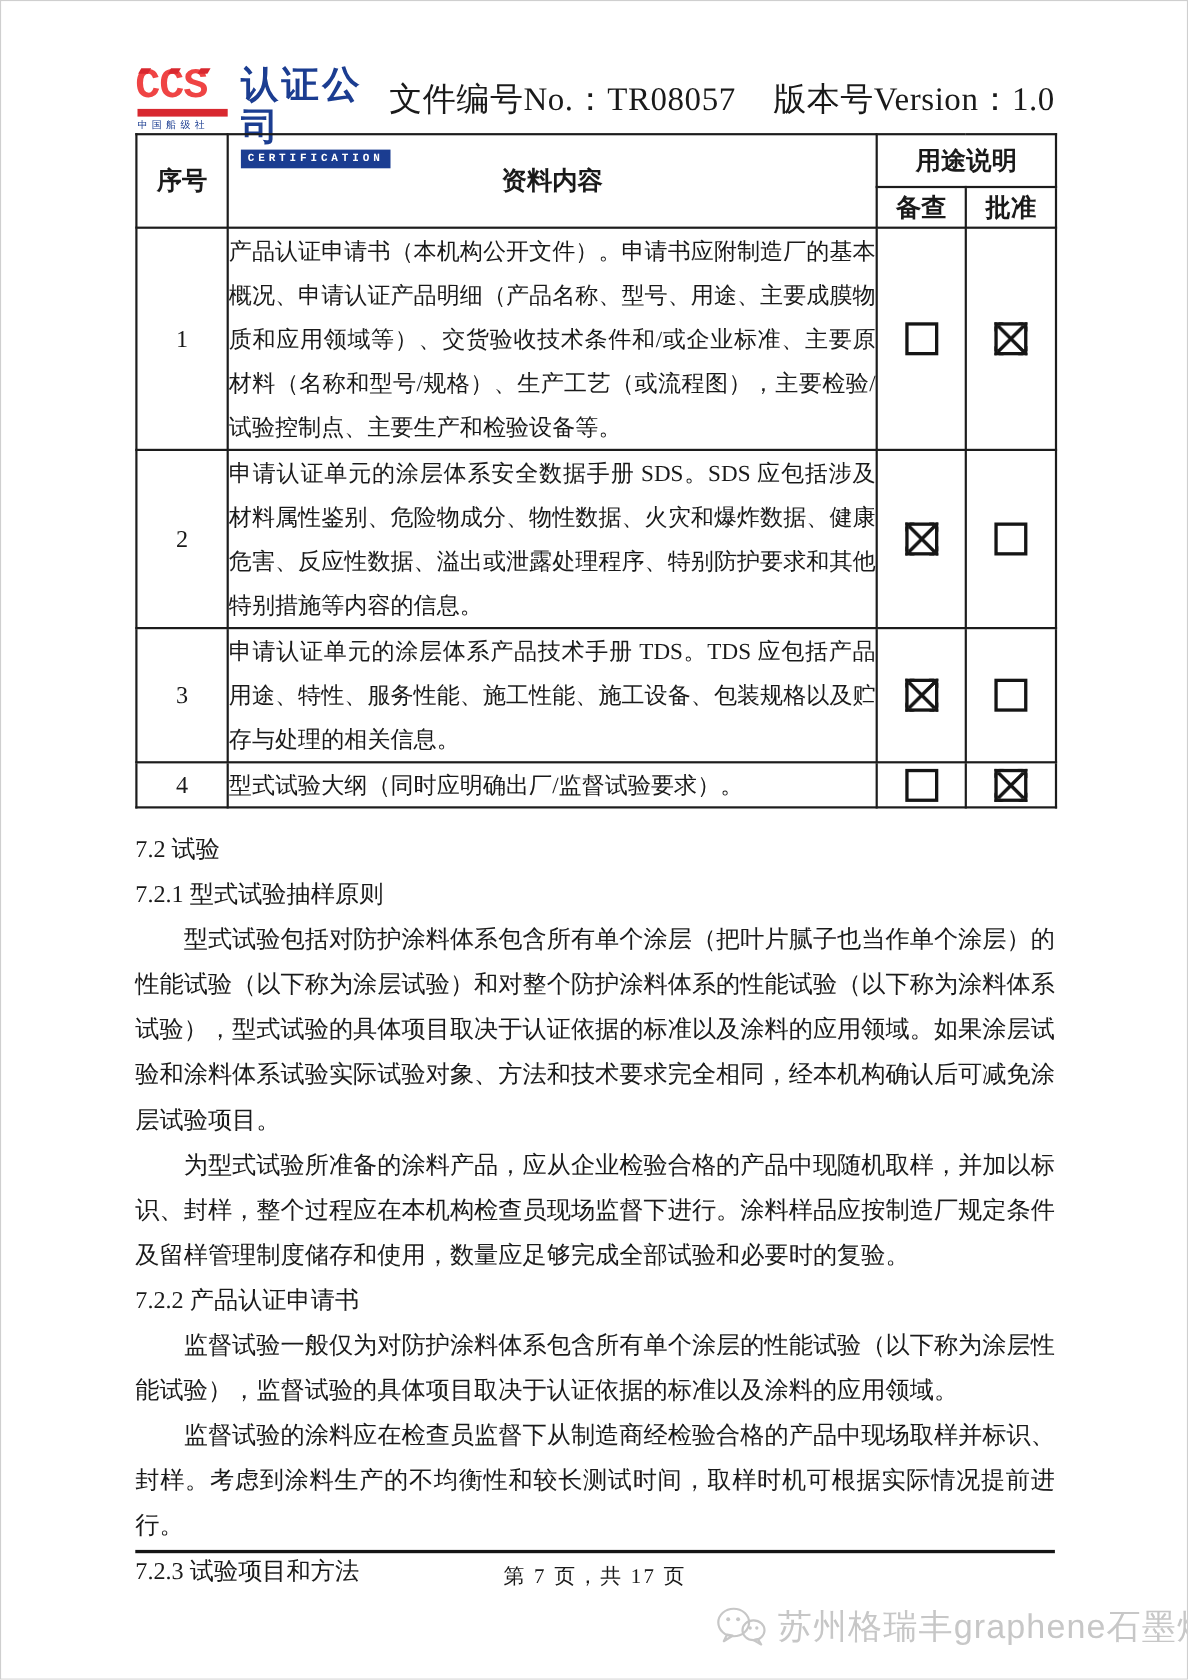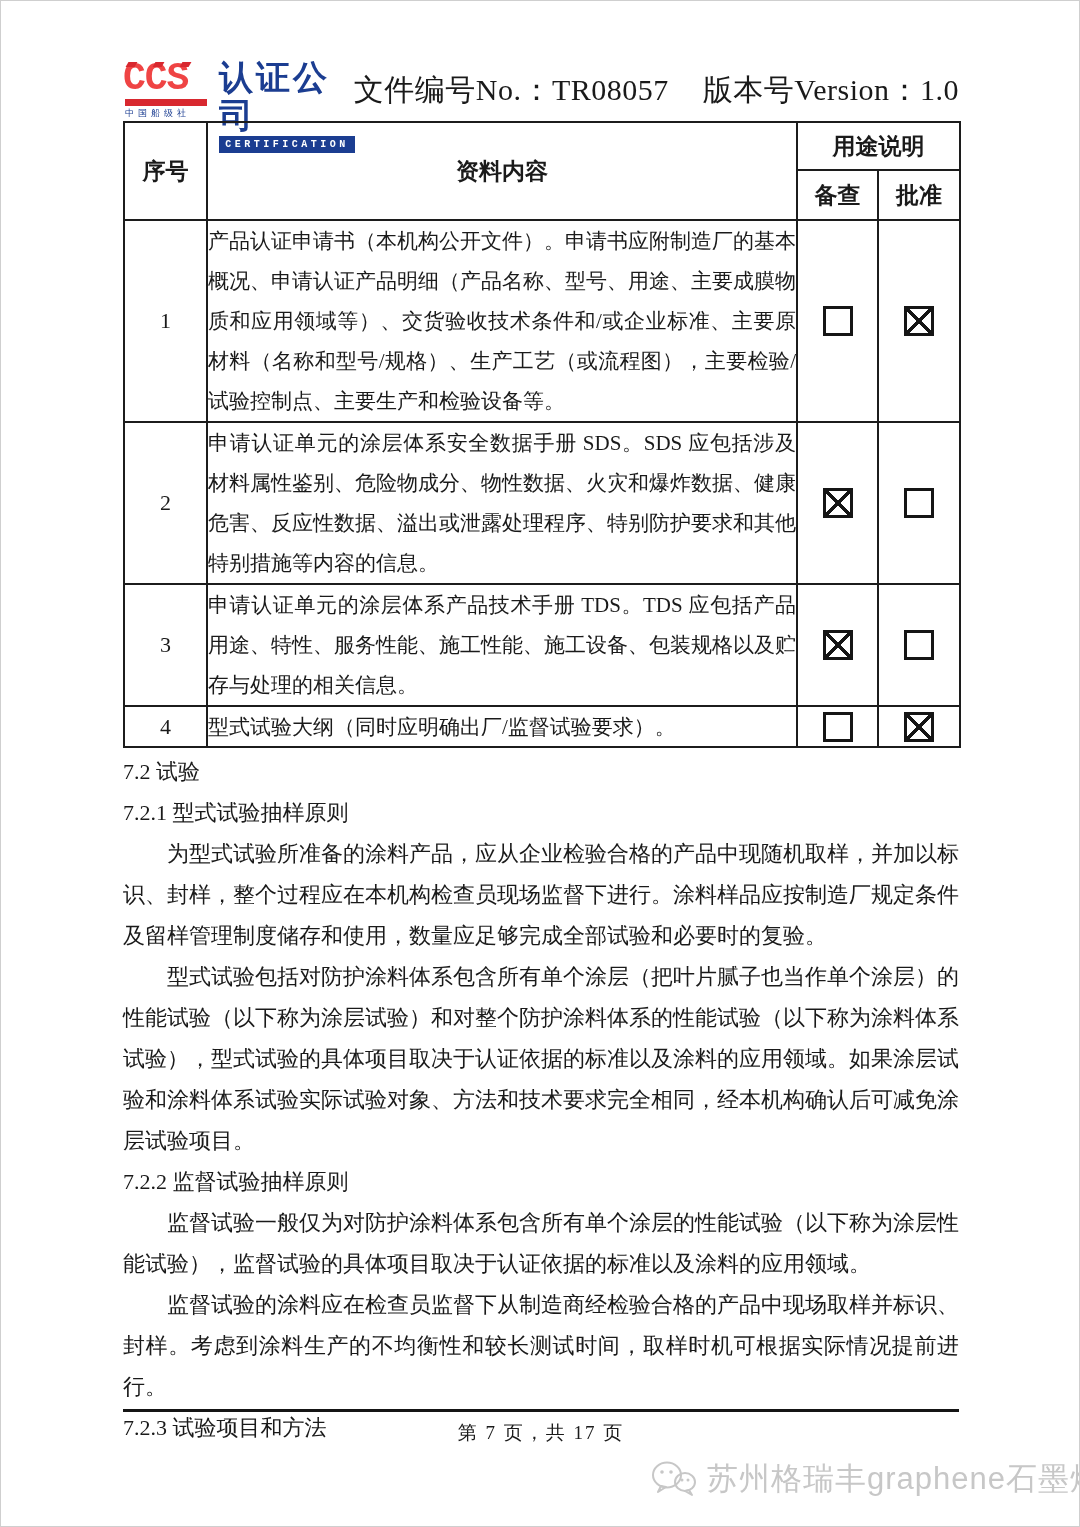--- a/index.html
+++ b/index.html
@@ -34,21 +34,21 @@
   .doc-meta { font-size:30px; letter-spacing:0.5px; padding-bottom:8px; white-space:nowrap; }
   .doc-meta span { margin-left:26px; }
 
   
   table.doc-table { position:absolute; left:122px; top:120px; width:836px;
                     border-collapse:collapse; table-layout:fixed; }
   .doc-table th, .doc-table td { border:2px solid #1c1c1c; }
   .col-no { width:83px; } .col-content { width:590px; } .col-check { width:81px; } .col-approve { width:82px; }
   .doc-table th { font-size:23px; font-weight:bold; text-align:center; }
   th.usage-cell { height:48px;margin-left:15px; }
-  th.sub-cell { height:50px; }
+  th.sub-cell { height:37px; }
   td.cell-no { text-align:center; font-size:22px; }
   td.cell-content { font-size:21px; line-height:40px; padding:0 0; text-align:justify; }
   tr.r1 { height:202px; } tr.r2 { height:156px; } tr.r3 { height:120px; } tr.r4 { height:41px; }
   tr.r4 td.cell-content { line-height:38px; }
   td.cell-cb { text-align:center; vertical-align:middle; }
   .checkbox { width:30px; height:30px; border:3px solid #151515; margin:0 auto; }
   .checkbox.checked {
     background-image:
       linear-gradient(to top right, transparent calc(50% - 1.5px), #151515 calc(50% - 1.5px), #151515 calc(50% + 1.5px), transparent calc(50% + 1.5px)),
       linear-gradient(to bottom right, transparent calc(50% - 1.5px), #151515 calc(50% - 1.5px), #151515 calc(50% + 1.5px), transparent calc(50% + 1.5px));
@@ -156,23 +156,23 @@
         <td class="cell-cb">
             <div class="checkbox checked"></div>
           </td>
       </tr>
     </tbody>
   </table>
 
   <div class="body-text">
     <div class="h">7.2  试验</div>
     <div class="h">7.2.1 型式试验抽样原则</div>
+    <div class="p">型式试验包括对防护涂料体系包含所有单个涂层（把叶片腻子也当作单个涂层）的性能试验（以下称为涂层试验）和对整个防护涂料体系的性能试验（以下称为涂料体系试验），型式试验的具体项目取决于认证依据的标准以及涂料的应用领域。如果涂层试验和涂料体系试验实际试验对象、方法和技术要求完全相同，经本机构确认后可减免涂层试验项目。</div>
     <div class="p">为型式试验所准备的涂料产品，应从企业检验合格的产品中现随机取样，并加以标识、封样，整个过程应在本机构检查员现场监督下进行。涂料样品应按制造厂规定条件及留样管理制度储存和使用，数量应足够完成全部试验和必要时的复验。</div>
-    <div class="p">型式试验包括对防护涂料体系包含所有单个涂层（把叶片腻子也当作单个涂层）的性能试验（以下称为涂层试验）和对整个防护涂料体系的性能试验（以下称为涂料体系试验），型式试验的具体项目取决于认证依据的标准以及涂料的应用领域。如果涂层试验和涂料体系试验实际试验对象、方法和技术要求完全相同，经本机构确认后可减免涂层试验项目。</div>
-    <div class="h">7.2.2 监督试验抽样原则</div>
+    <div class="h">7.2.2 产品认证申请书</div>
     <div class="p">监督试验一般仅为对防护涂料体系包含所有单个涂层的性能试验（以下称为涂层性能试验），监督试验的具体项目取决于认证依据的标准以及涂料的应用领域。</div>
     <div class="p">监督试验的涂料应在检查员监督下从制造商经检验合格的产品中现场取样并标识、封样。考虑到涂料生产的不均衡性和较长测试时间，取样时机可根据实际情况提前进行。</div>
     <div class="h">7.2.3 试验项目和方法</div>
   </div>
 
   <div class="footer-rule"></div>
   <div class="page-info">第 7 页，共 17 页</div>
 
   <div class="watermark">
     <svg class="wm-icon" width="52" height="44" viewBox="0 0 52 44">

